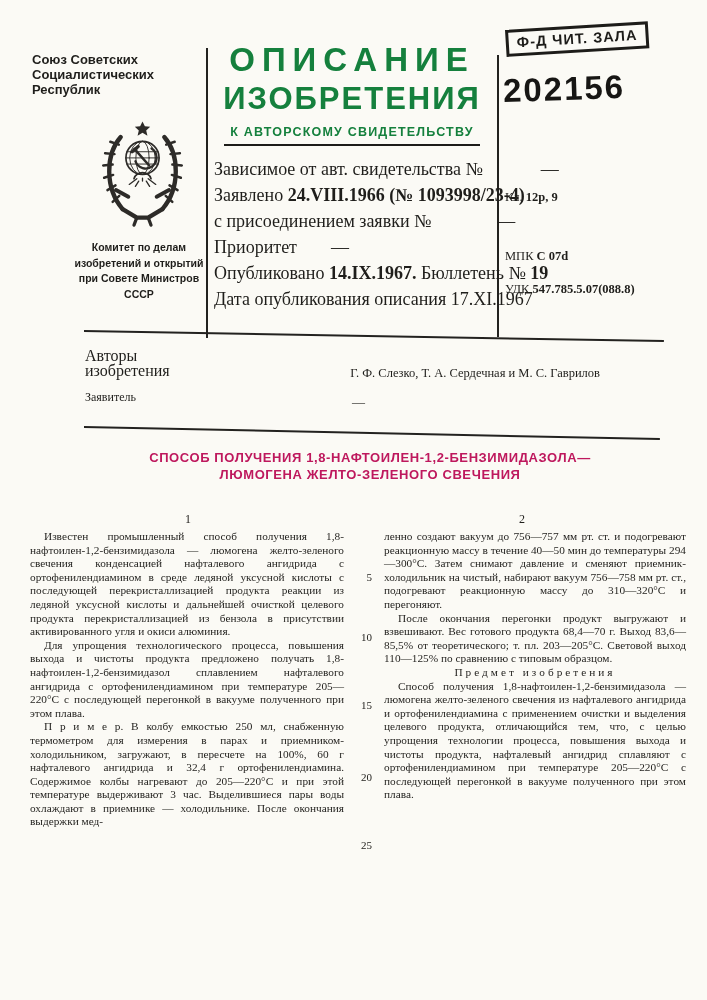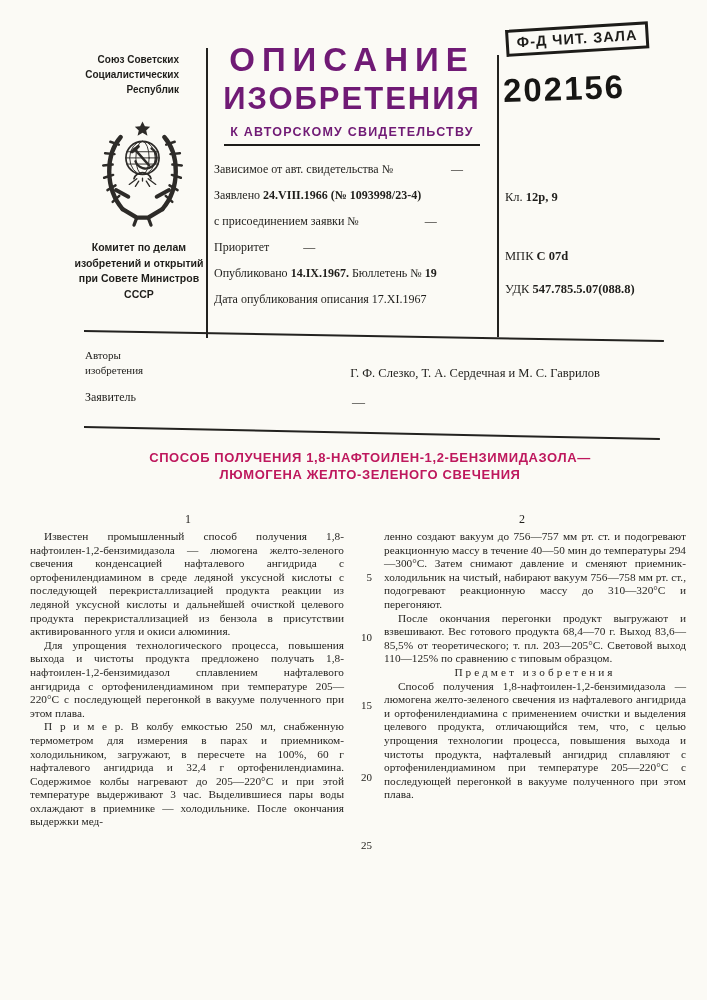--- a/index.html
+++ b/index.html
@@ -3,52 +3,52 @@
 <meta charset="utf-8">
 <style>
   html,body{margin:0;padding:0;background:#8a8a8a;}
   .page{
     position:relative;width:707px;height:1000px;margin:0 auto;
     background:#fbfaf5;color:#1f1e1b;overflow:hidden;
     font-family:"Liberation Serif", serif;
   }
   .abs{position:absolute;}
   
-  .union{left:4px;top:52px;width:175px;text-align:right;
-    font-family:"Liberation Sans",sans-serif;font-weight:bold;font-size:10px;line-height:15px;}
+  .union{left:32px;top:52px;width:175px;text-align:left;
+    font-family:"Liberation Sans",sans-serif;font-weight:bold;font-size:13px;line-height:15px;}
   .emblem{left:95px;top:120px;width:95px;height:108px;}
   .committee{left:55px;top:240px;width:168px;text-align:center;
     font-family:"Liberation Sans",sans-serif;font-weight:bold;font-size:10.5px;line-height:15.5px;}
   .vrule1{left:206px;top:48px;width:2px;height:290px;background:#23221f;}
   .vrule2{left:497px;top:55px;width:2px;height:282px;background:#23221f;}
   .doc-title{left:212px;top:40px;width:280px;text-align:center;
-    font-family:"Liberation Sans",sans-serif;font-weight:bold;color:#701a75;}
+    font-family:"Liberation Sans",sans-serif;font-weight:bold;color:#15803d;}
   .doc-title .t1{font-size:33px;letter-spacing:7px;line-height:40px;}
   .doc-title .t2{font-size:31px;letter-spacing:2px;line-height:38px;}
   .doc-sub{margin:7px auto 16px;width:fit-content;font-size:12.5px;letter-spacing:1.2px;
     border-bottom:2.5px solid #1d1c19;padding:0 6px 5px;}
   .stamp{left:505px;top:30px;transform:rotate(-3.5deg);transform-origin:left top;
     border:3px solid #1d1c19;padding:2px 8px 3px;width:fit-content;
     font-family:"Liberation Sans",sans-serif;font-weight:bold;font-size:14.5px;letter-spacing:1px;color:#1d1c19;}
   .docnum{left:503px;top:70px;transform:rotate(-2deg);
     font-family:"Liberation Sans",sans-serif;font-weight:bold;font-size:33px;letter-spacing:2px;color:#171614;}
   
-  .filing{left:214px;top:156px;width:278px;font-size:12px;}
+  .filing{left:214px;top:156px;width:278px;font-size:18px;}
   .filing .row{height:26px;line-height:26px;white-space:nowrap;}
   .filing b{font-weight:bold;}
   .dash-a{margin-left:58px;} .dash-b{margin-left:66px;} .dash-c{margin-left:34px;}
   
   .cls{left:505px;width:195px;font-size:12.5px;white-space:nowrap;}
   .cls b{font-weight:bold;}
   
   .hrule{height:2px;background:#23221f;}
   .rule1{left:84px;top:330px;width:580px;transform:rotate(1.0deg);transform-origin:left center;}
   .rule2{left:84px;top:426px;width:576px;transform:rotate(1.2deg);transform-origin:left center;}
   
-  .auth-label{left:85px;top:348px;font-size:11px;line-height:15px;}
+  .auth-label{left:85px;top:348px;font-size:16px;line-height:15px;}
   .auth-names{left:160px;top:366px;width:440px;text-align:right;font-weight:normal;font-size:12.5px;}
   .applicant{left:85px;top:390px;font-size:12px;}
   .applicant-dash{left:352px;top:394px;font-size:13px;}
   
   .inv-title{left:90px;top:450px;width:560px;text-align:center;
     font-family:"Liberation Sans",sans-serif;font-weight:bold;font-size:13px;line-height:16.5px;letter-spacing:0.6px;color:#be185d;}
   
   .colnum{font-size:12px;top:512px;}
   .colnum.c1{left:180px;width:16px;text-align:center;}
   .colnum.c2{left:514px;width:16px;text-align:center;}

